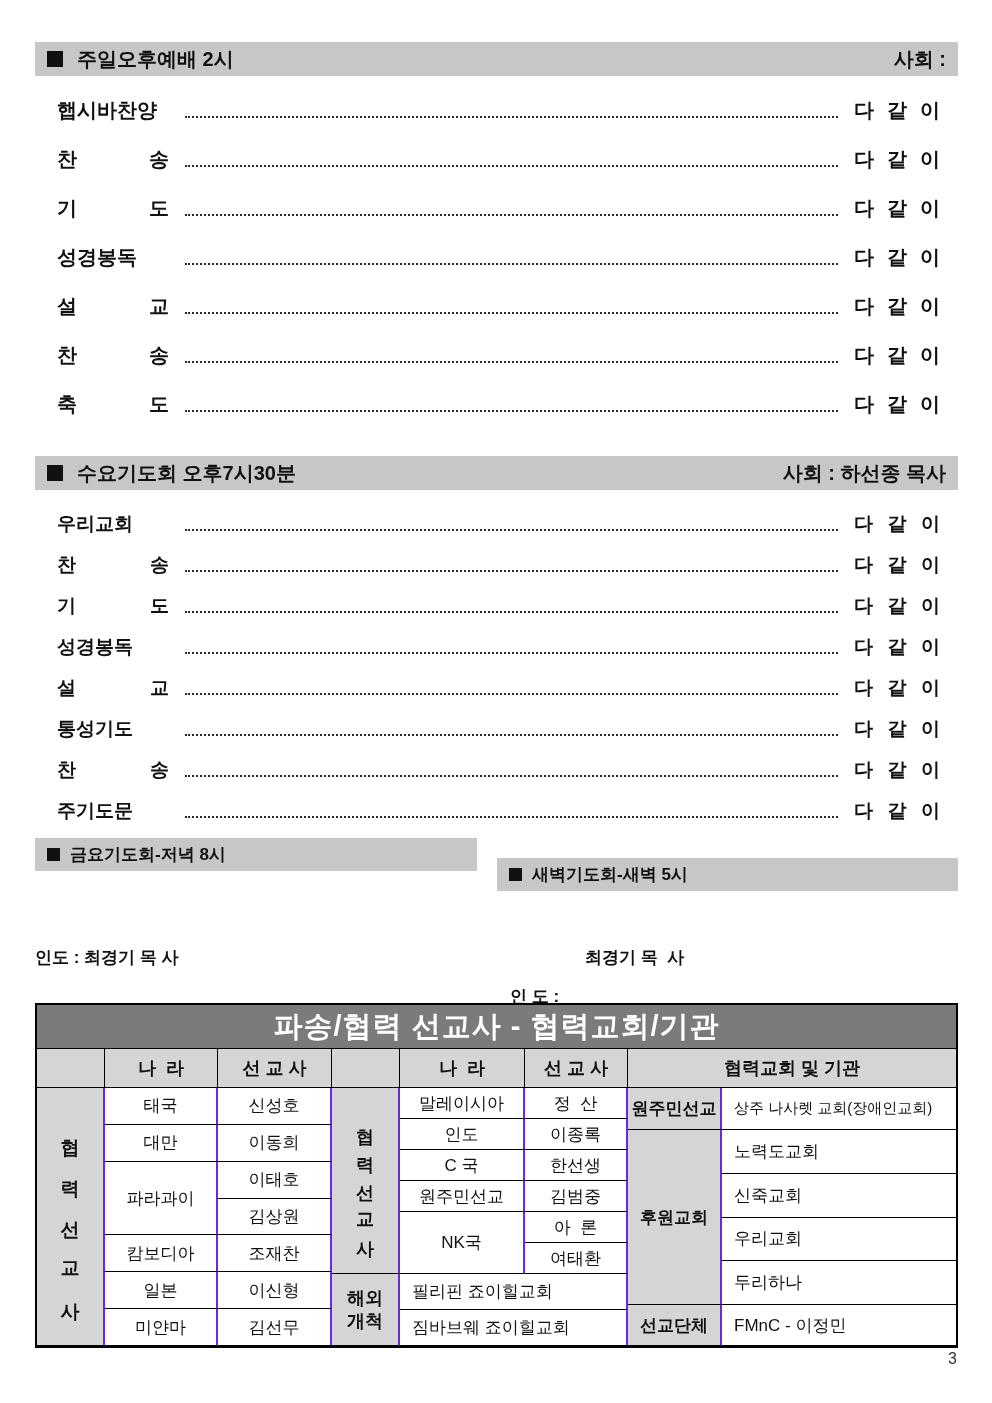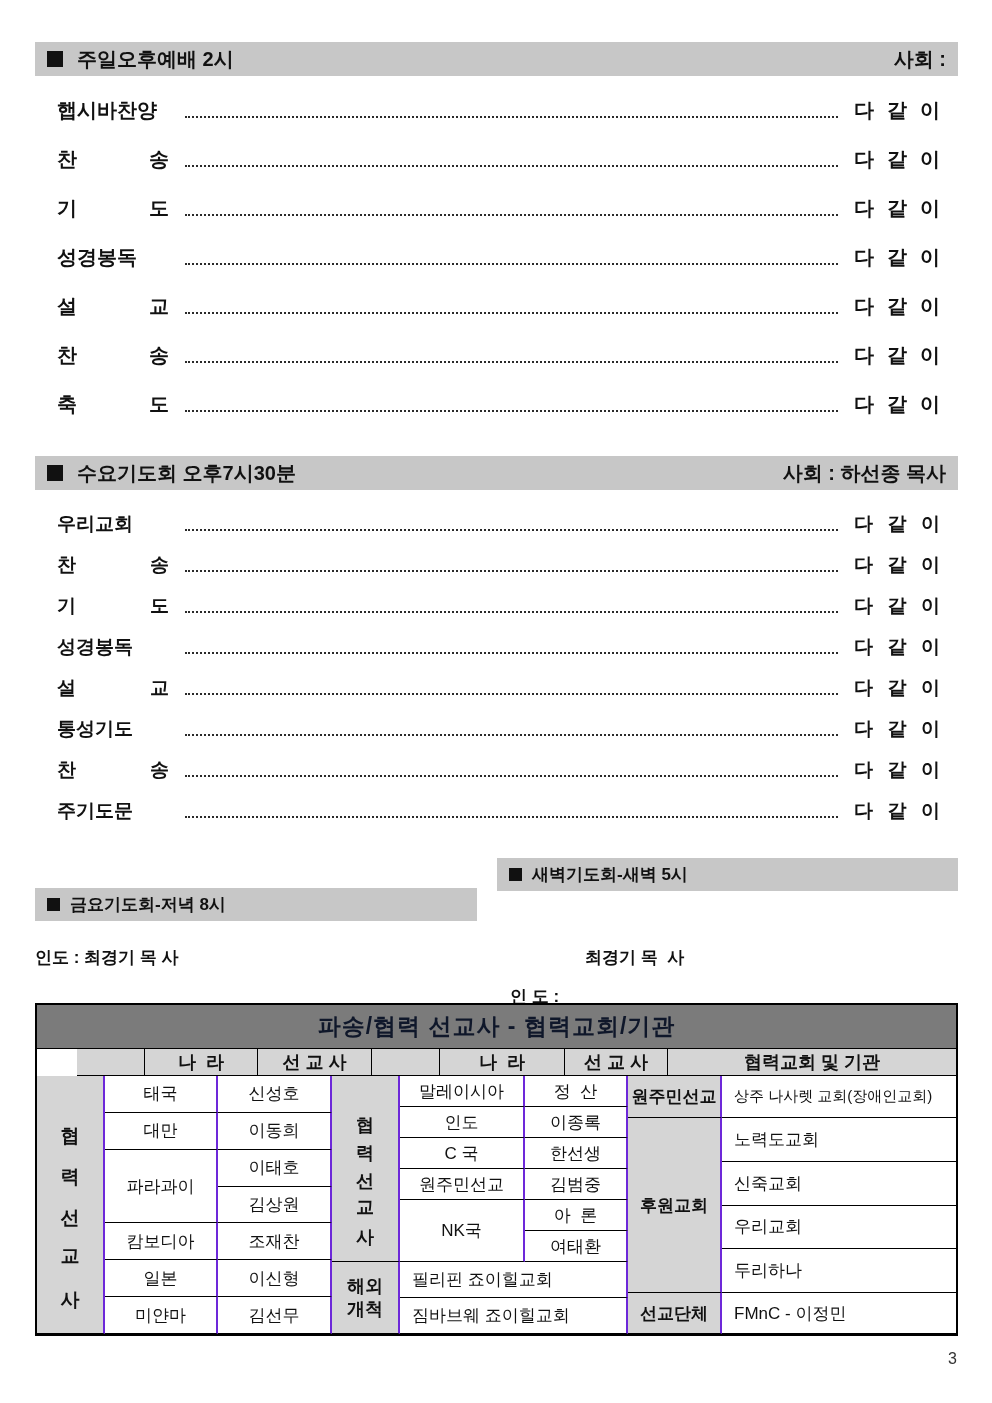--- a/index.html
+++ b/index.html
@@ -35,25 +35,25 @@
   .svc.l2 .val{font-size:19px;}
   
   .fr-info{position:absolute;left:35px;top:896px;font-size:17px;font-weight:600;white-space:pre;}
   .fr-info .line{margin-top:10px;line-height:24px;}
   .dawn-info{position:absolute;left:510px;top:900px;display:flex;align-items:center;font-size:17px;font-weight:600;white-space:pre;}
   .dawn-info .dl{margin-right:26px;}
   .dawn-info .names .line{line-height:24px;margin:6px 0;}
   
   .mtable{position:absolute;left:35px;top:1003px;width:923px;border:2px solid #000;box-sizing:border-box;background:#fff;}
   .m-title{
-    height:43px;background:#7b7b7b;color:#0f172a;font-weight:700;font-size:23px;
+    height:43px;background:#7b7b7b;color:#ffffff;font-weight:700;font-size:29px;
     display:flex;align-items:center;justify-content:center;letter-spacing:1px;
     border-bottom:1px solid #000;white-space:pre;
   }
-  .m-head{display:grid;grid-template-columns:68px 113px 114px 68px 125px 103px 94px 1fr;height:27px;padding-left:40px;}
+  .m-head{display:grid;grid-template-columns:68px 113px 114px 68px 125px 103px 94px 1fr;height:39px;}
   .m-head .hc{
     background:#d5d5d5;border-right:1px solid #000;border-bottom:1px solid #000;
     display:flex;align-items:center;justify-content:center;font-weight:700;font-size:18px;white-space:pre;
   }
   .m-head .hc.span2{grid-column:7/9;border-right:none;}
   .m-body{display:flex;height:258px;}
   .cell{
     border-right:2px solid #6d28d9;border-bottom:1px solid #000;box-sizing:border-box;
     display:flex;align-items:center;justify-content:center;font-size:17px;white-space:pre;
     overflow:hidden;
@@ -165,21 +165,21 @@
       <span class="leader"></span>
       <span class="val">다 같 이</span>
     </div>
     <div class="row">
       <span class="lbl">주기도문</span>
       <span class="leader"></span>
       <span class="val">다 같 이</span>
     </div>
   </div>
 
-  <div class="bar small" style="top:888px;left:35px;">
+  <div class="bar small" style="top:838px;left:35px;">
     <span class="lt">
       <span class="sq"></span>
       <span>금요기도회-저녁 8시</span>
     </span>
   </div>
   <div class="bar small" style="top:858px;left:497px;width:461px;">
     <span class="lt">
       <span class="sq"></span>
       <span>새벽기도회-새벽 5시</span>
     </span>

